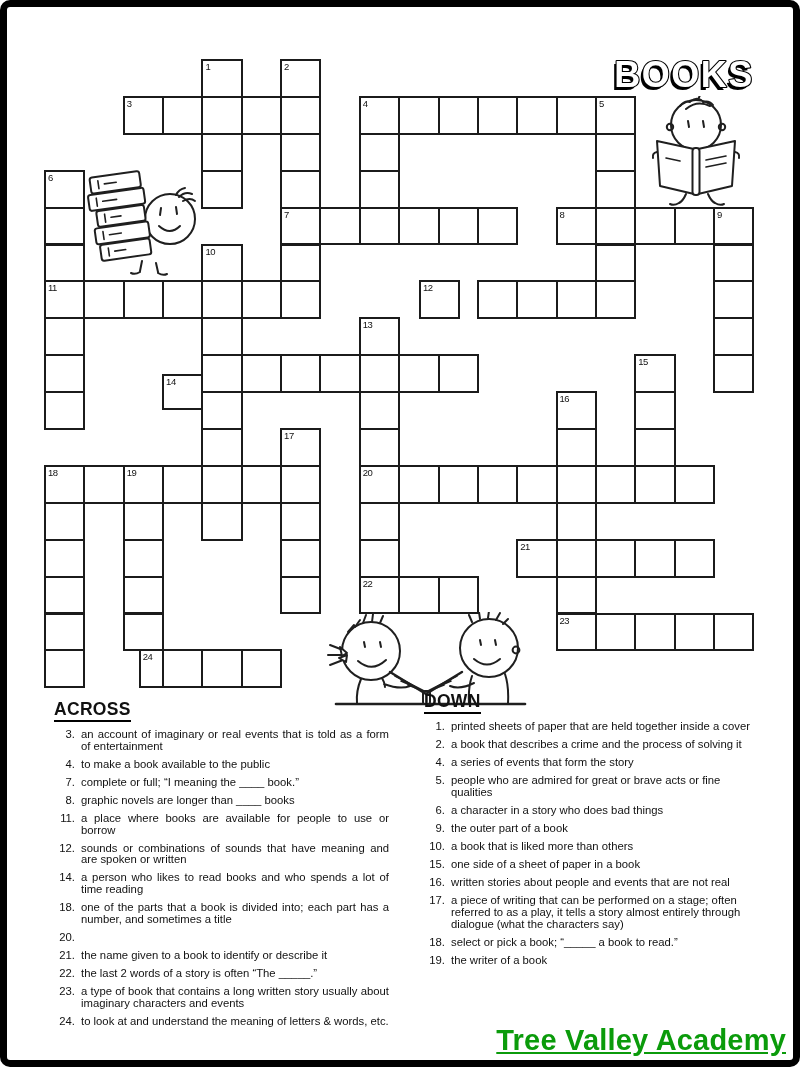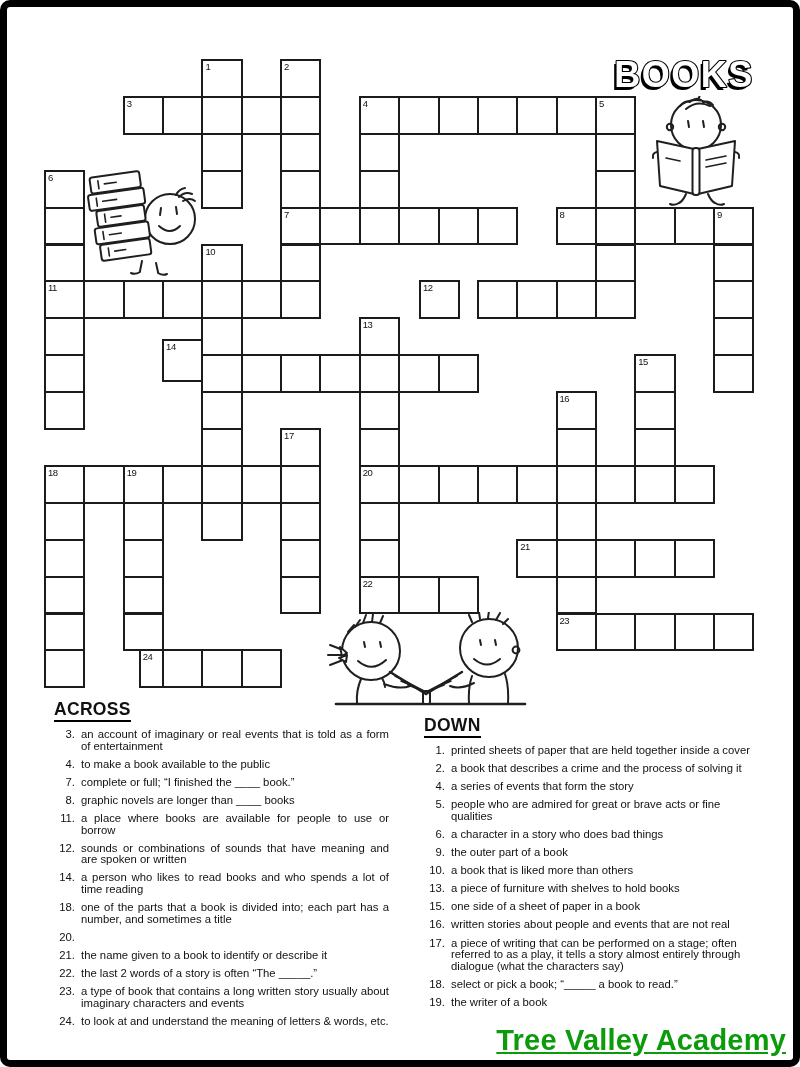--- a/index.html
+++ b/index.html
@@ -8,21 +8,21 @@
   .grid{position:absolute;left:0;top:0;width:100%;height:100%;}
   .cell{position:absolute;box-sizing:border-box;border:2px solid #1b1b1b;background:#fff;}
   .cellnum{position:absolute;top:0px;left:2px;font-size:9.5px;line-height:11px;letter-spacing:-0.5px;color:#111;font-family:"Liberation Sans",sans-serif;}
   .books-title{position:absolute;left:612px;top:54px;width:148px;height:44px;}
   .illu{position:absolute;}
   #illu-carry{left:84px;top:169px;width:116px;height:108px;}
   #illu-reader{left:644px;top:96px;width:104px;height:112px;}
   #illu-share{left:322px;top:612px;width:216px;height:97px;}
   .section{position:absolute;}
   .section-across{left:48px;top:700px;width:346px;}
-  .section-down{left:418px;top:716px;width:348px;}
+  .section-down{left:418px;top:692px;width:348px;}
   .section h2{font-size:17.5px;line-height:19px;font-weight:bold;margin:0 0 7px 6px;display:inline-block;border-bottom:2.5px solid #000;padding-bottom:1px;letter-spacing:0.3px;}
   .clue{display:flex;align-items:flex-start;margin-bottom:6.5px;font-size:11.3px;line-height:11.6px;}
   .clue .num{flex:0 0 27px;text-align:right;padding-right:6px;}
   .clue .txt{width:308px;}
   .section-across .txt{text-align:justify;}
   .brand{position:absolute;top:1024px;right:14px;font-size:29px;font-weight:bold;letter-spacing:0.2px;}
   svg{stroke-linecap:round;stroke-linejoin:round;}
 </style>
 </head>
 <body>
@@ -112,21 +112,21 @@
       <div class="cell" style="left: 555.5px; top: 280.4px; width: 41.4px; height: 38.9px;"></div>
       <div class="cell" style="left: 594.9px; top: 280.4px; width: 41.4px; height: 38.9px;"></div>
       <div class="cell" style="left: 713px; top: 280.4px; width: 41.4px; height: 38.9px;"></div>
       <div class="cell" style="left: 44px; top: 317.3px; width: 41.4px; height: 38.9px;"></div>
       <div class="cell" style="left: 201.4px; top: 317.3px; width: 41.4px; height: 38.9px;"></div>
       <div class="cell" style="left: 358.8px; top: 317.3px; width: 41.4px; height: 38.9px;">
         <span class="cellnum">13</span>
       </div>
       <div class="cell" style="left: 713px; top: 317.3px; width: 41.4px; height: 38.9px;"></div>
       <div class="cell" style="left: 44px; top: 354.2px; width: 41.4px; height: 38.9px;"></div>
-      <div class="cell" style="left: 162.1px; top: 339px; width: 41.4px; height: 43px; text-align: right;">
+      <div class="cell" style="left: 162.1px; top: 374px; width: 41.4px; height: 36px; text-align: right;">
         <span class="cellnum">14</span>
       </div>
       <div class="cell" style="left: 201.4px; top: 354.2px; width: 41.4px; height: 38.9px;"></div>
       <div class="cell" style="left: 240.8px; top: 354.2px; width: 41.4px; height: 38.9px;"></div>
       <div class="cell" style="left: 280.1px; top: 354.2px; width: 41.4px; height: 38.9px;"></div>
       <div class="cell" style="left: 319.4px; top: 354.2px; width: 41.4px; height: 38.9px;"></div>
       <div class="cell" style="left: 358.8px; top: 354.2px; width: 41.4px; height: 38.9px;"></div>
       <div class="cell" style="left: 398.2px; top: 354.2px; width: 41.4px; height: 38.9px;"></div>
       <div class="cell" style="left: 437.5px; top: 354.2px; width: 41.4px; height: 38.9px;"></div>
       <div class="cell" style="left: 634.3px; top: 354.2px; width: 41.4px; height: 38.9px;">
@@ -269,21 +269,21 @@
         <div class="clue">
           <span class="num">3.</span>
           <span class="txt">an account of imaginary or real events that is told as a form of entertainment</span>
         </div>
         <div class="clue">
           <span class="num">4.</span>
           <span class="txt">to make a book available to the public</span>
         </div>
         <div class="clue">
           <span class="num">7.</span>
-          <span class="txt">complete or full; “I finished the ____ book.”</span>
+          <span class="txt">complete or full; “I meaning the ____ book.”</span>
         </div>
         <div class="clue">
           <span class="num">8.</span>
           <span class="txt">graphic novels are longer than ____ books</span>
         </div>
         <div class="clue">
           <span class="num">11.</span>
           <span class="txt">a place where books are available for people to use or borrow</span>
         </div>
         <div class="clue">
@@ -345,24 +345,20 @@
         </div>
         <div class="clue">
           <span class="num">9.</span>
           <span class="txt">the outer part of a book</span>
         </div>
         <div class="clue">
           <span class="num">10.</span>
           <span class="txt">a book that is liked more than others</span>
         </div>
         <div class="clue">
-          <span class="num">13.</span>
-          <span class="txt">a piece of furniture with shelves to hold books</span>
-        </div>
-        <div class="clue">
           <span class="num">15.</span>
           <span class="txt">one side of a sheet of paper in a book</span>
         </div>
         <div class="clue">
           <span class="num">16.</span>
           <span class="txt">written stories about people and events that are not real</span>
         </div>
         <div class="clue">
           <span class="num">17.</span>
           <span class="txt">a piece of writing that can be performed on a stage; often referred to as a play, it tells a story almost entirely through dialogue (what the characters say)</span>

